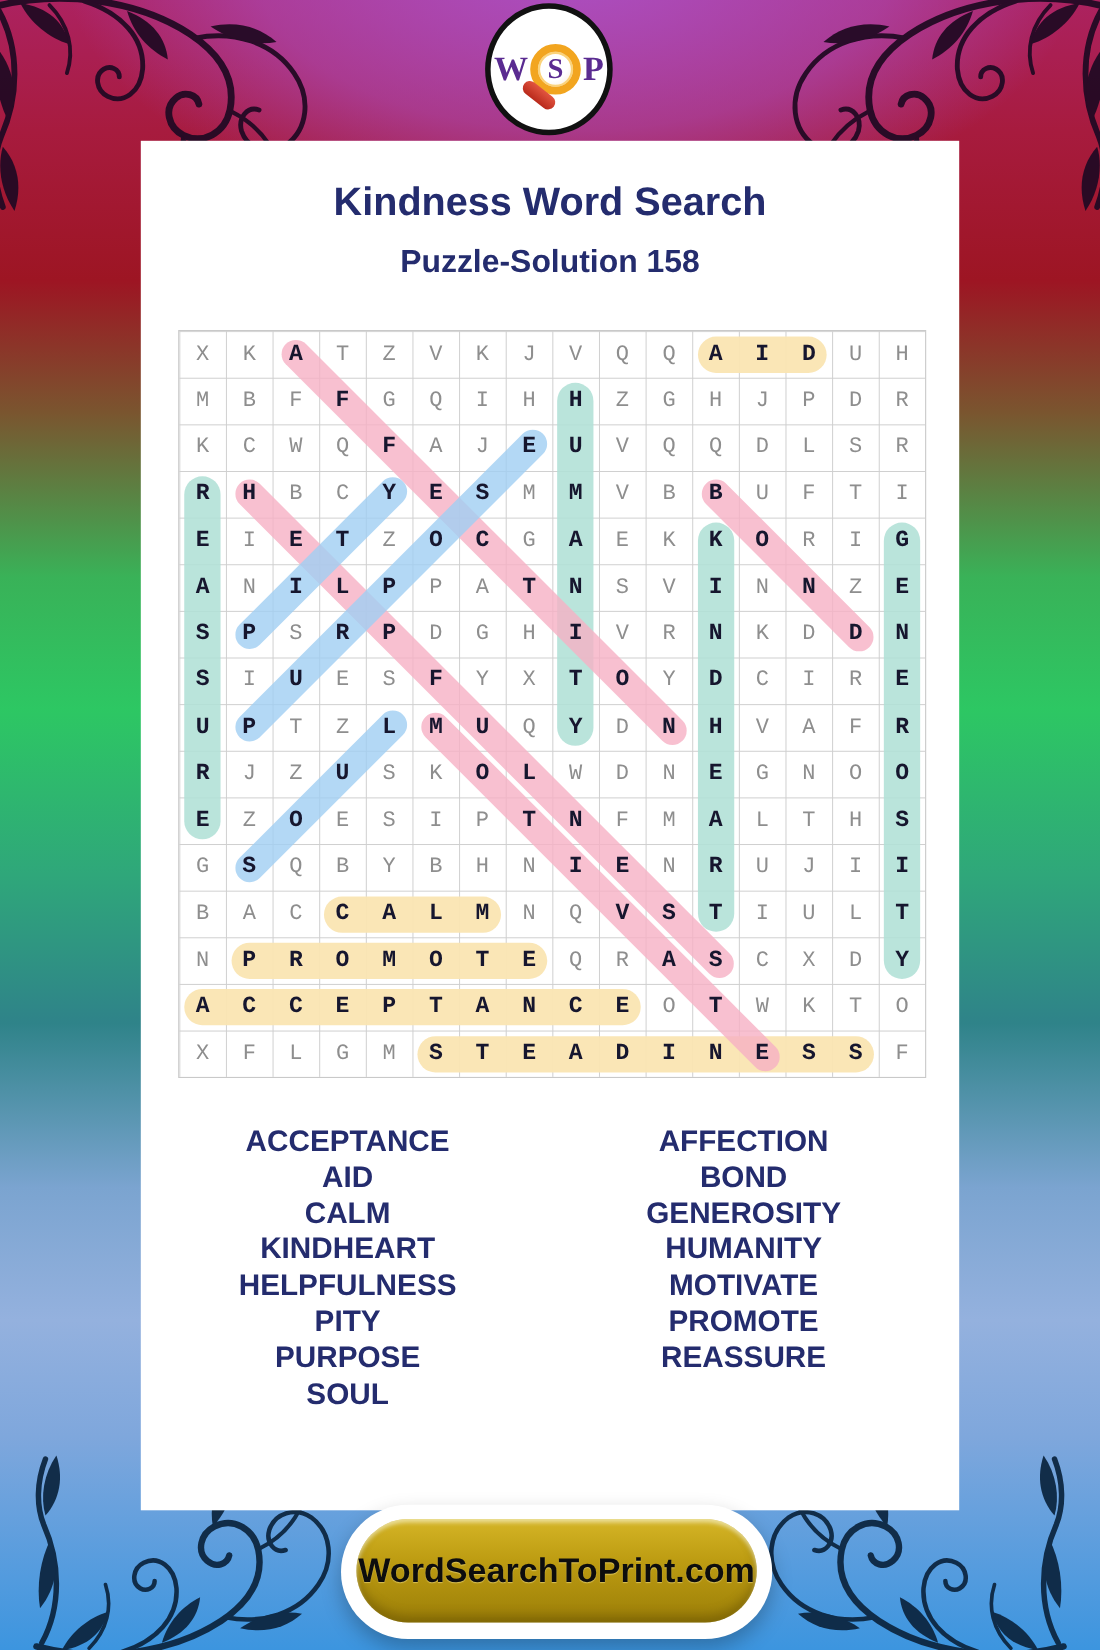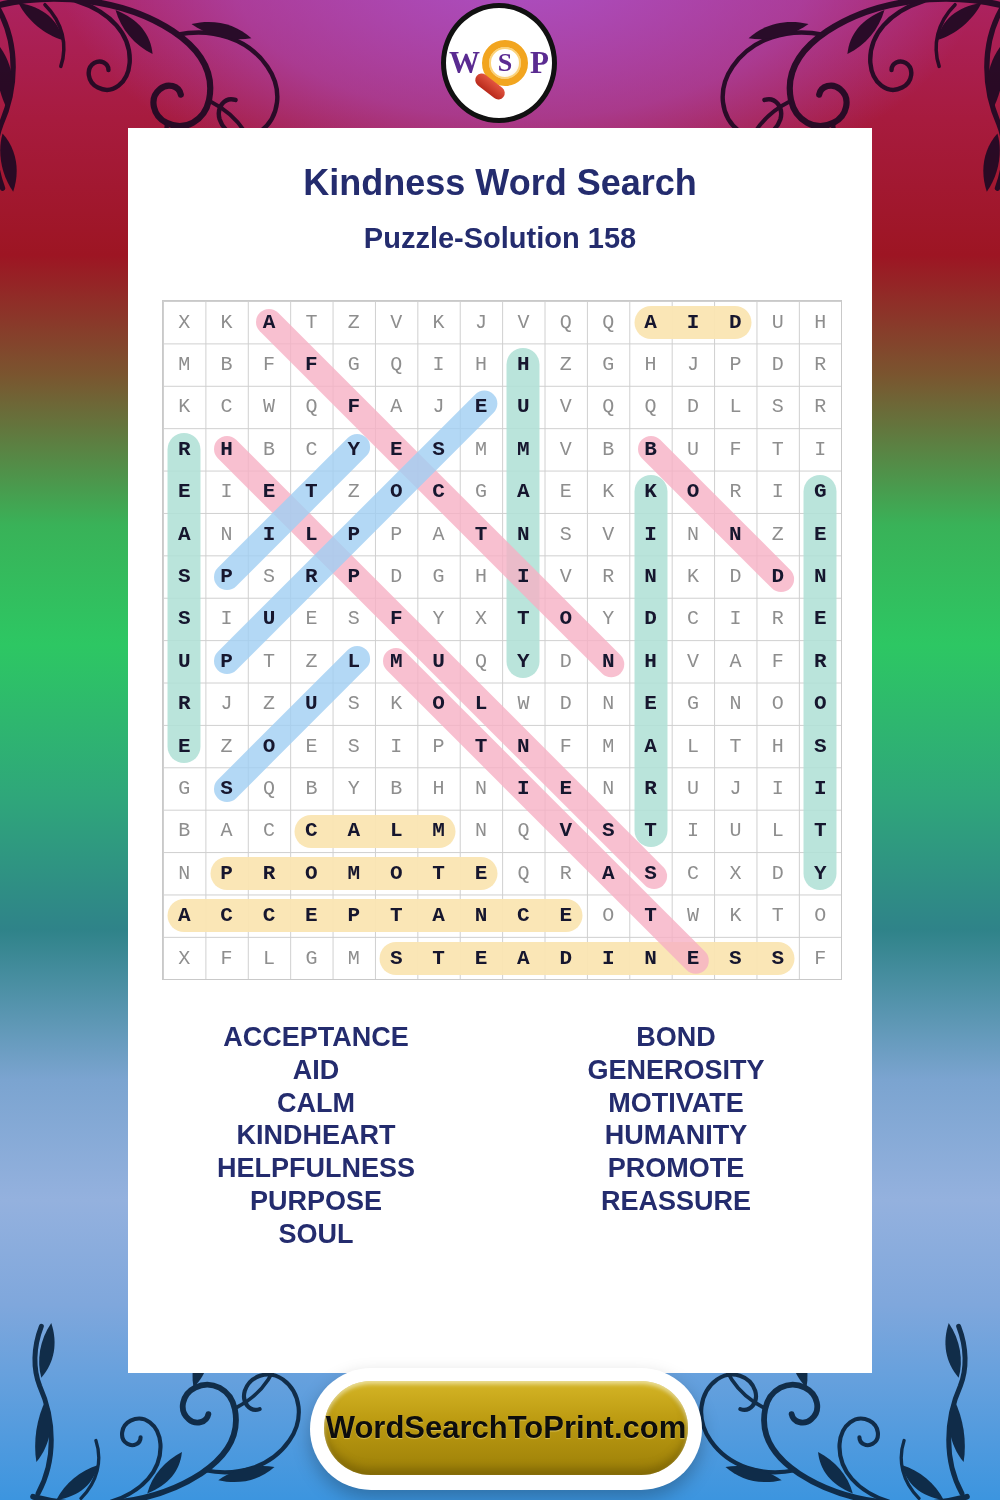--- a/index.html
+++ b/index.html
@@ -408,28 +408,30 @@
           <span class="cell" style="left: 636px; top: 636px;">F</span>
         </div>
     </div>
 
     <div class="word-col word-col-left">
         <div>ACCEPTANCE</div>
         <div>AID</div>
         <div>CALM</div>
         <div>KINDHEART</div>
         <div>HELPFULNESS</div>
+        <div>PITY</div>
         <div>PURPOSE</div>
         <div>SOUL</div>
       </div>
     <div class="word-col word-col-right">
+        <div>AFFECTION</div>
         <div>BOND</div>
         <div>GENEROSITY</div>
+        <div>HUMANITY</div>
         <div>MOTIVATE</div>
-        <div>HUMANITY</div>
         <div>PROMOTE</div>
         <div>REASSURE</div>
       </div>
   </div>
 
   <div class="footer-btn">
     <div class="footer-btn-inner">
       <span class="footer-btn-label">WordSearchToPrint.com</span>
     </div>
   </div>

